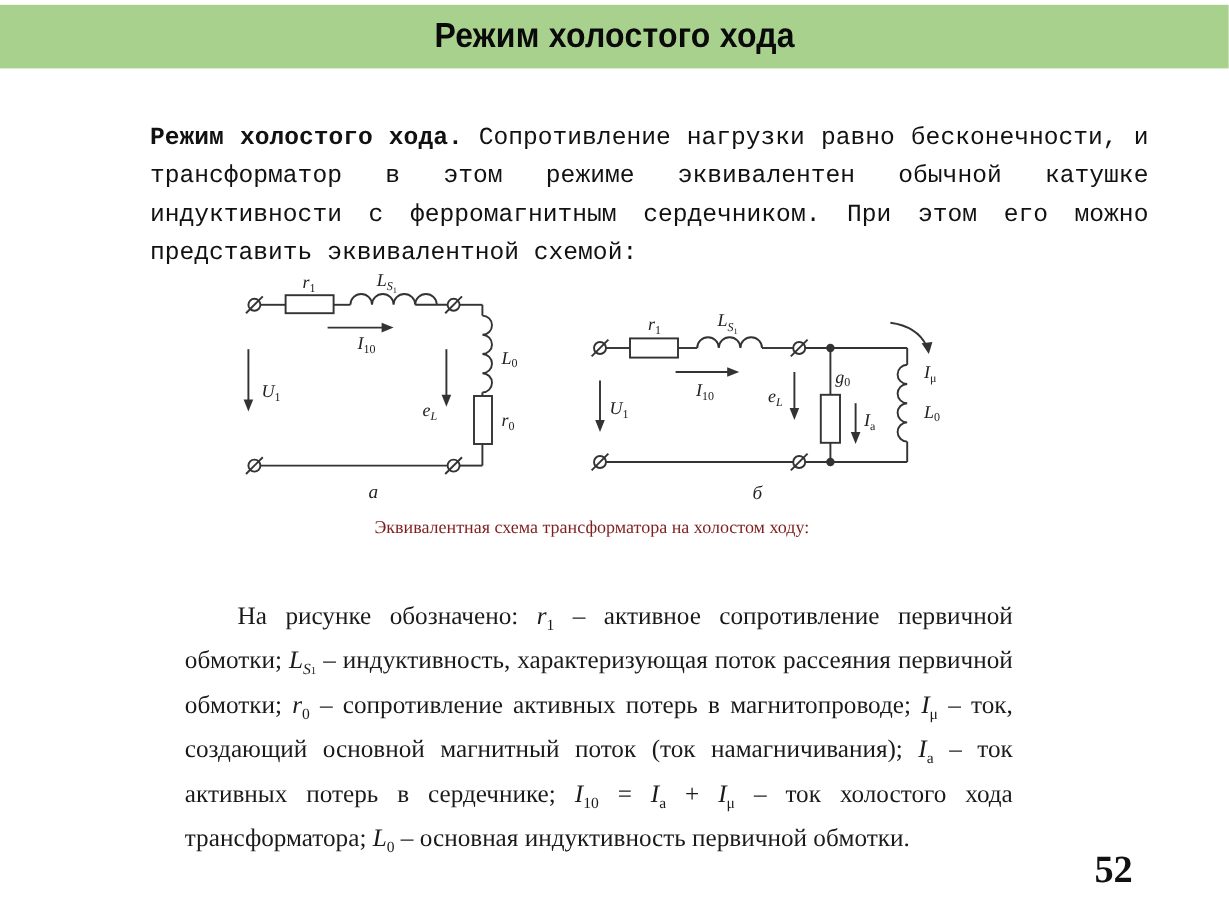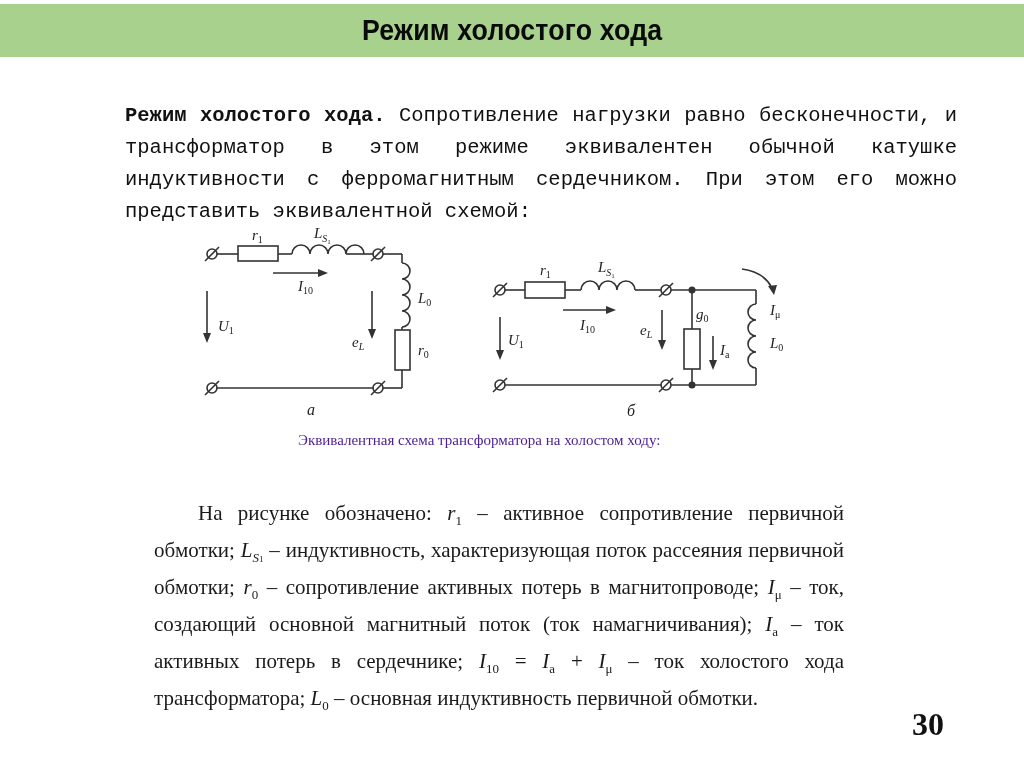--- a/index.html
+++ b/index.html
@@ -3,21 +3,21 @@
 <meta charset="utf-8">
 <style>
   html, body { margin:0; padding:0; background:#ffffff; }
   body { width:1024px; height:767px; position:relative; overflow:hidden; font-family:"Liberation Sans", sans-serif; color:#111; }
   .header { position:absolute; left:0; top:4px; width:1024px; height:53px; background:#a9d18e; display:flex; align-items:center; justify-content:center; }
   .header h1 { margin:0; font-family:"Liberation Sans", sans-serif; font-weight:bold; font-size:29px; color:#0a0a0a; letter-spacing:0.2px; transform:scaleX(0.92); }
   .intro { position:absolute; left:80px; top:100px; width:832px; font-family:Liberation Mono, monospace; font-size:20.5px; line-height:32px; text-align:justify; color:#111; transform-origin:left top;margin-left:45px; }
   .intro b { font-weight:bold; }
   .fig { position:absolute; }
   .fig svg { display:block; }
-  .caption { position:absolute; left:298px; top:429px; width:470px; font-family:"Liberation Serif", serif; font-size:15px; line-height:22px; color:#4c1d95; }
+  .caption { position:absolute; left:312px; top:429px; width:470px; font-family:"Liberation Serif", serif; font-size:15px; line-height:22px; color:#7f1d1d; }
   .caption .l2 { padding-left:42px; }
   .excerpt { position:absolute; left:154px; top:495px; width:690px; font-family:"Liberation Serif", serif; font-size:21px; line-height:37px; text-align:justify; color:#1a1a1a; }
   .excerpt p { margin:0; text-indent:44px; text-align-last:left; }
   .excerpt i { font-style:italic; }
   .excerpt sub { font-size:13px; font-style:normal; vertical-align:-5px; line-height:0; }
   .pagenum { position:absolute; left:912px; top:706px; font-family:"Liberation Serif", serif; font-weight:bold; font-size:32px; color:#111; }
   .circ-text { font-family:"Liberation Serif", serif; font-style:italic; fill:#222; }
   .circ-sub { font-family:"Liberation Serif", serif; font-style:normal; fill:#222; }
 </style>
 </head>
@@ -132,13 +132,13 @@
 </div>
 
 <div class="caption">
   <div>Эквивалентная схема трансформатора на холостом ходу:</div>
 </div>
 
 <div class="excerpt">
   <p><span>На рисунке обозначено: </span><i>r</i><sub>1</sub><span> – активное сопротивление первичной обмотки; </span><i>L</i><sub><i>S</i><span style="font-size:9px">1</span></sub><span> – индуктивность, характеризующая поток рассеяния первичной обмотки; </span><i>r</i><sub>0</sub><span> – сопротивление активных потерь в магнитопроводе; </span><i>I</i><sub>μ</sub><span> – ток, создающий основной магнитный поток (ток намагничивания); </span><i>I</i><sub>а</sub><span> – ток активных потерь в сердечнике; </span><i>I</i><sub>10</sub><span> = </span><i>I</i><sub>а</sub><span> + </span><i>I</i><sub>μ</sub><span> – ток холостого хода трансформатора; </span><i>L</i><sub>0</sub><span> – основная индуктивность первичной обмотки.</span></p>
 </div>
 
-<div class="pagenum">30</div>
+<div class="pagenum">52</div>
 
 </body></html>

